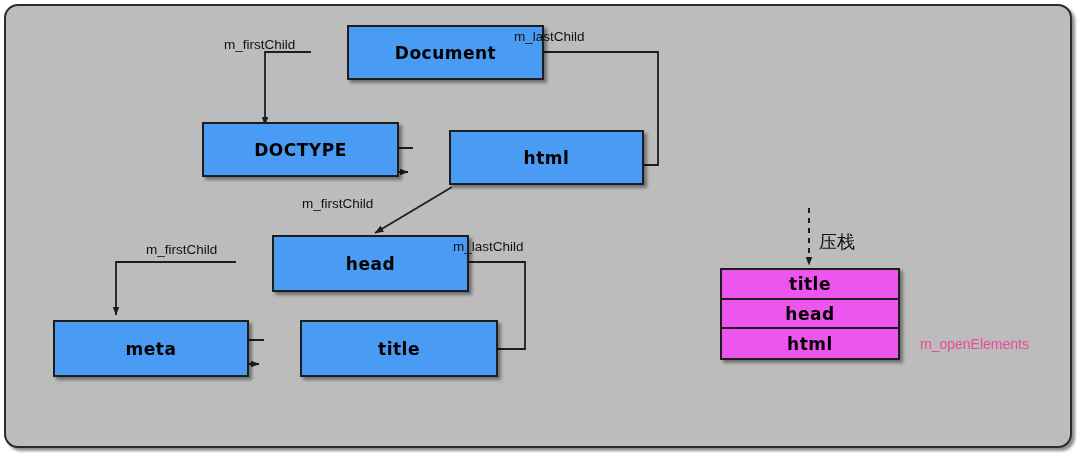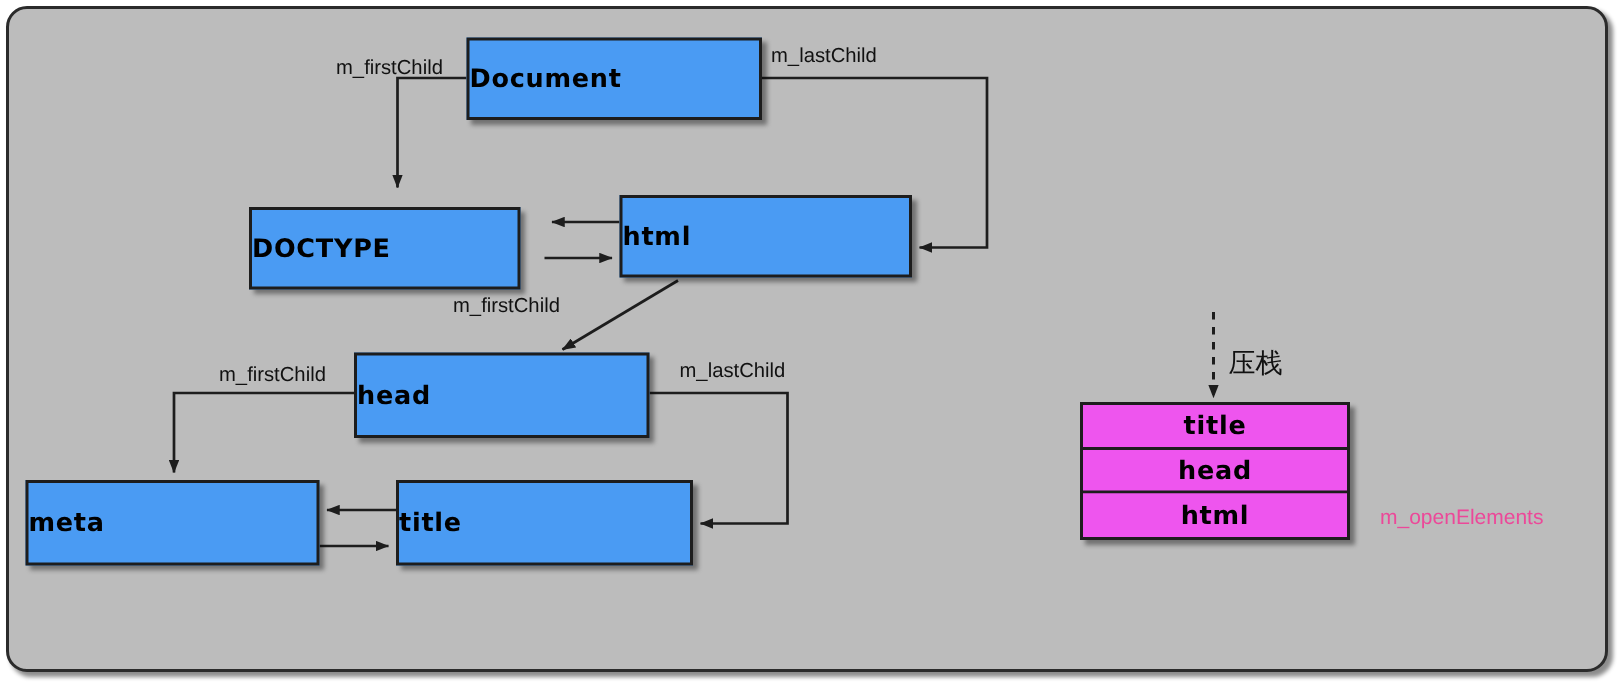--- a/index.html
+++ b/index.html
@@ -34,21 +34,23 @@
     width: 1080px;
     height: 456px;
     pointer-events: none;
   }
   .node {
     position: absolute;
     box-sizing: border-box;
     border: 2px solid #1d1d1d;
     display: flex;
     align-items: center;
+    justify-content: center;
     box-shadow: 3px 3px 3px rgba(0,0,0,0.4);
+    margin-left: 36px;
   }
   .node.blue {
     background: #4a9bf3;
   }
   .node-label {
     font-family: "DejaVu Sans", sans-serif;
     font-weight: bold;
     font-size: 17px;
     color: #000000;
     letter-spacing: 0.5px;
@@ -146,21 +148,21 @@
 
     <g>
       <path d="M 809 208 L 809 265" fill="none" stroke="#1d1d1d" stroke-width="2" stroke-dasharray="5 5" marker-end="url(#arrowhead)"></path>
     </g>
   </svg>
 
   <div class="node blue" style="left:311px; top:25px; width:197px; height:55px;">
     <span class="node-label">Document</span>
   </div>
 
-  <div class="node blue" style="left:166px; top:138px; width:181px; height:55px;">
+  <div class="node blue" style="left:166px; top:122px; width:197px; height:55px;">
     <span class="node-label">DOCTYPE</span>
   </div>
 
   <div class="node blue" style="left:413px; top:130px; width:195px; height:55px;">
     <span class="node-label">html</span>
   </div>
 
   <div class="node blue" style="left:236px; top:235px; width:197px; height:57px;">
     <span class="node-label">head</span>
   </div>

